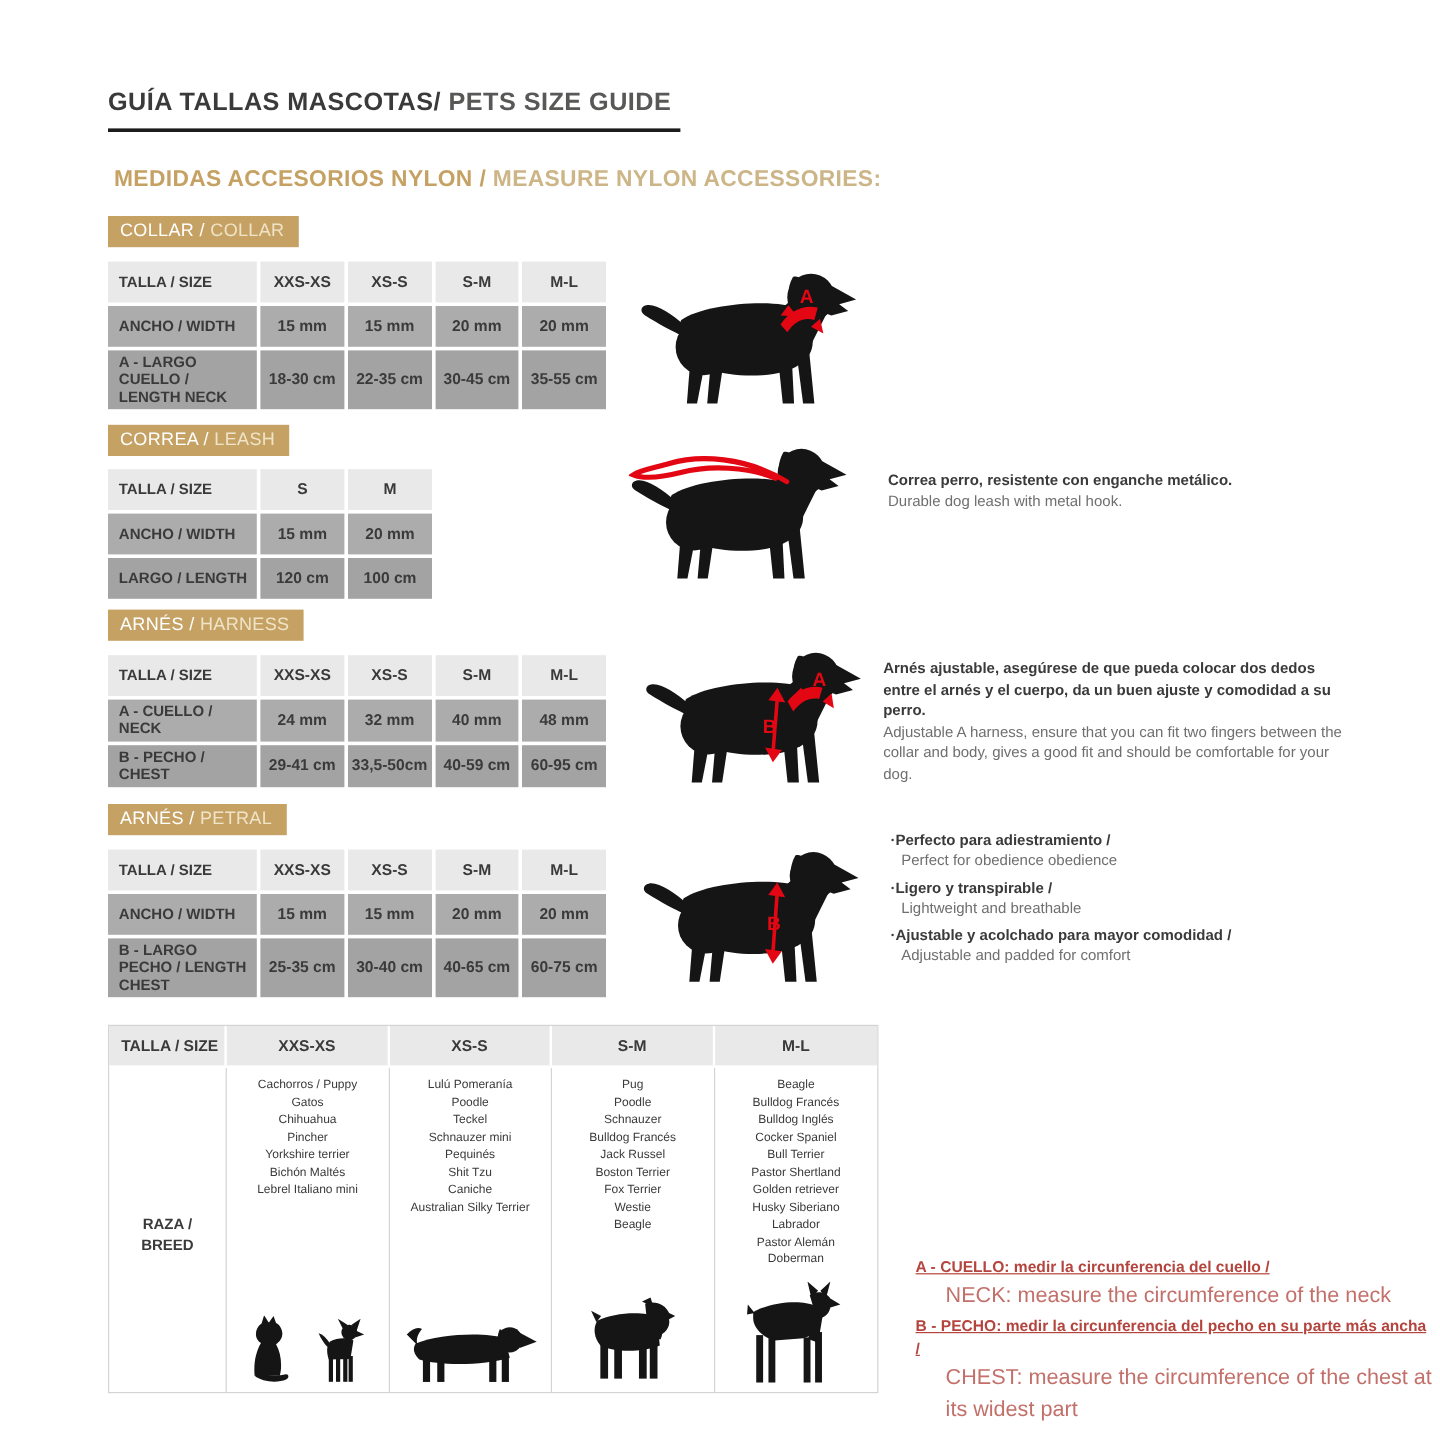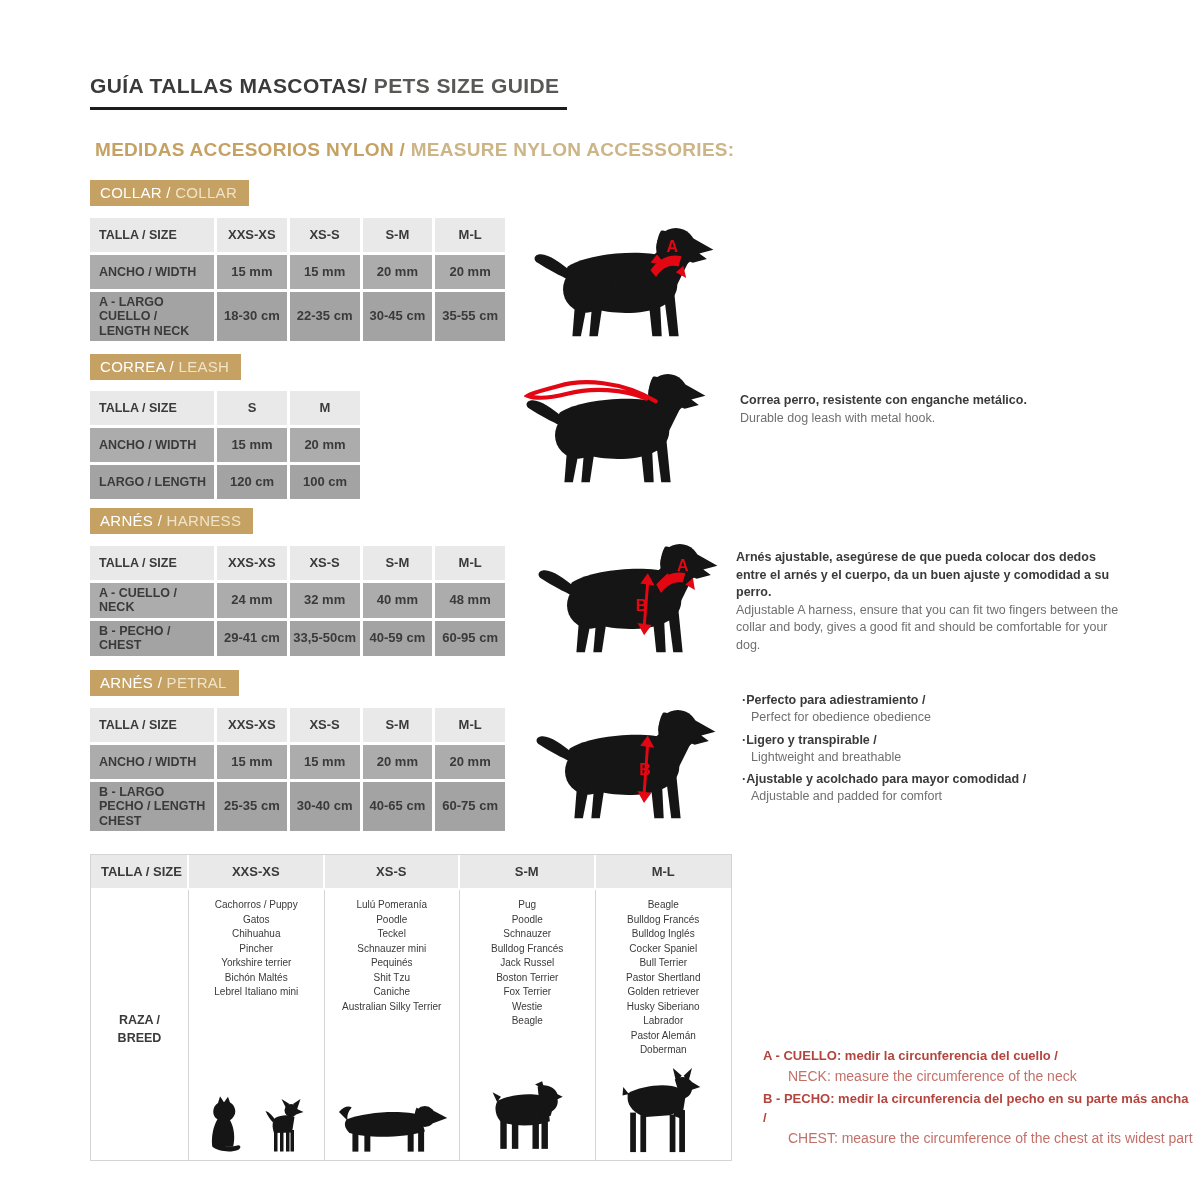--- a/index.html
+++ b/index.html
@@ -50,22 +50,22 @@
   .d-collar{left:740px;top:222px;}
   .d-leash{left:740px;top:392px;}
   .d-harness{left:736px;top:549px;}
 
   .bullets{left:742px;top:692px;width:400px;font-size:12.5px;line-height:1.38;}
   .bullets .pair-es{font-weight:bold;color:#3a3a3a;}
   .bullets .pair-es::before{content:"\00B7 ";}
   .bullets .pair-en{color:#706f6f;margin-left:9px;margin-bottom:5px;}
 
   .notes{left:763px;top:1046px;width:432px;line-height:1.5;}
-  .notes .pair-es{font-weight:bold;color:#b4453e;font-size:13px;}
-  .notes .pair-en{color:#c3706a;font-size:14px;margin-left:25px;margin-bottom:2px;}
+  .notes .pair-es{font-weight:bold;color:#b4453e;font-size:13px;text-decoration:underline;}
+  .notes .pair-en{color:#c3706a;font-size:18px;margin-left:25px;margin-bottom:2px;}
 
   
   .dog{position:absolute;width:188px;height:132px;}
   .dog-1{left:532px;top:210px;}
   .dog-2{left:524px;top:356px;}
   .dog-3{left:536px;top:526px;}
   .dog-4{left:534px;top:692px;}
   .marker-text{font-size:17px;font-weight:bold;fill:#e30613;font-family:"Liberation Sans",sans-serif;}
 
   

